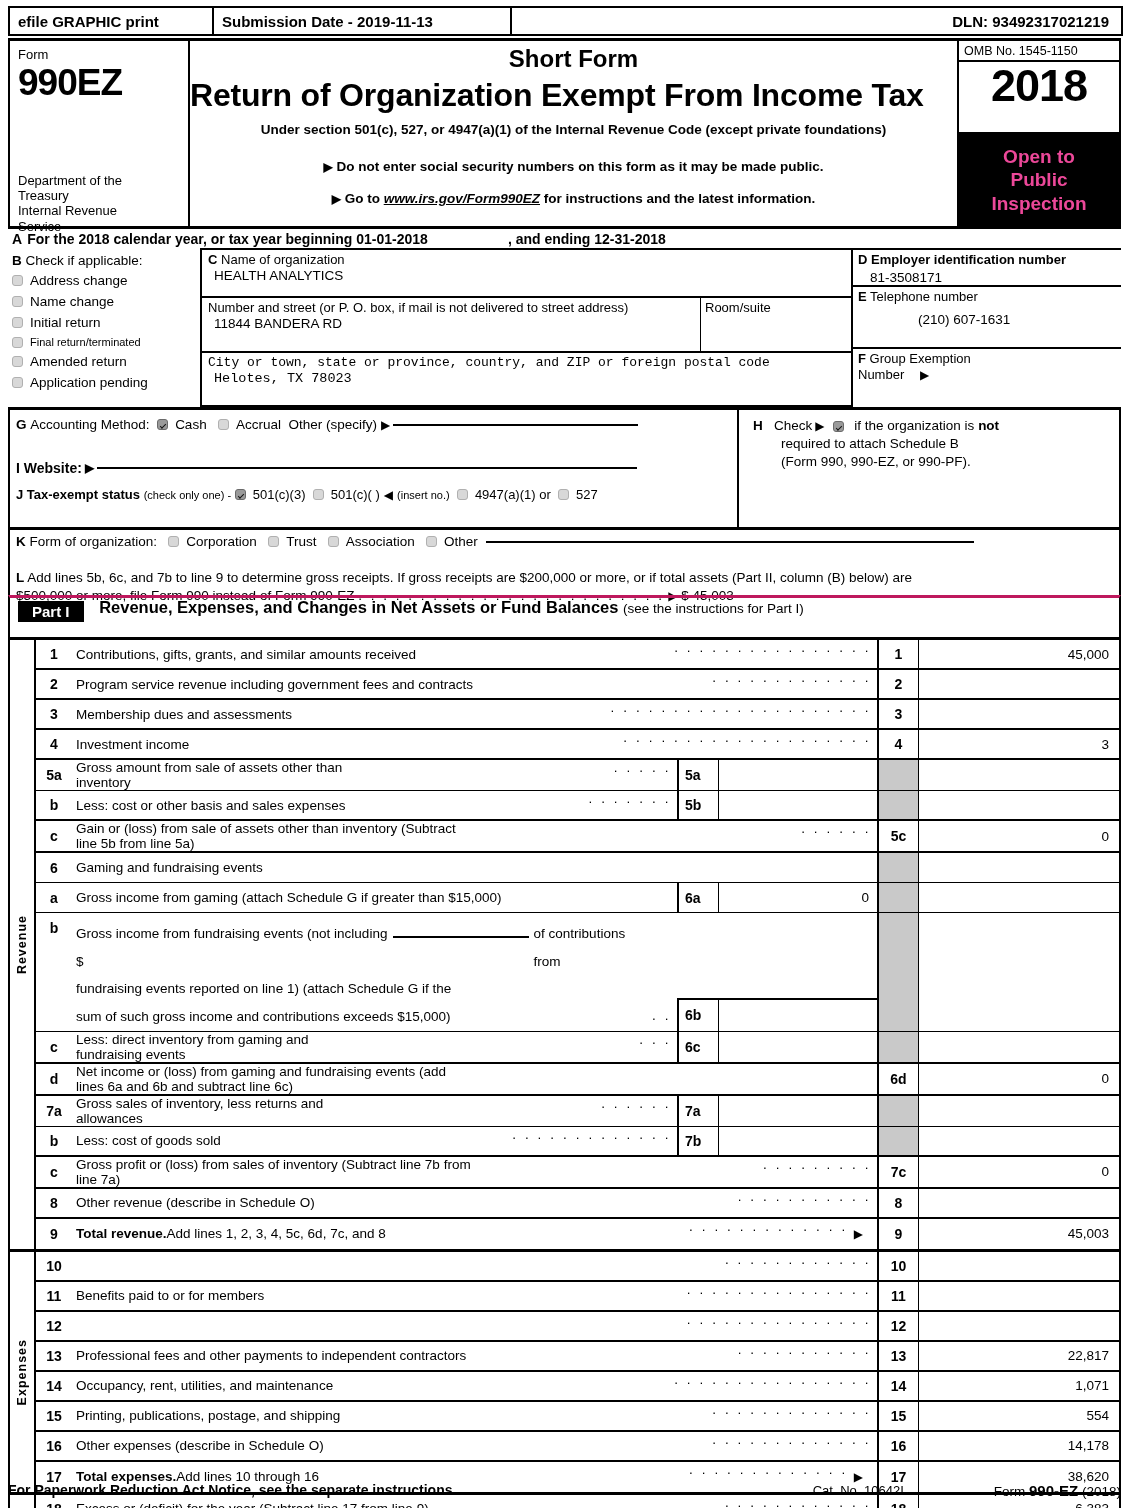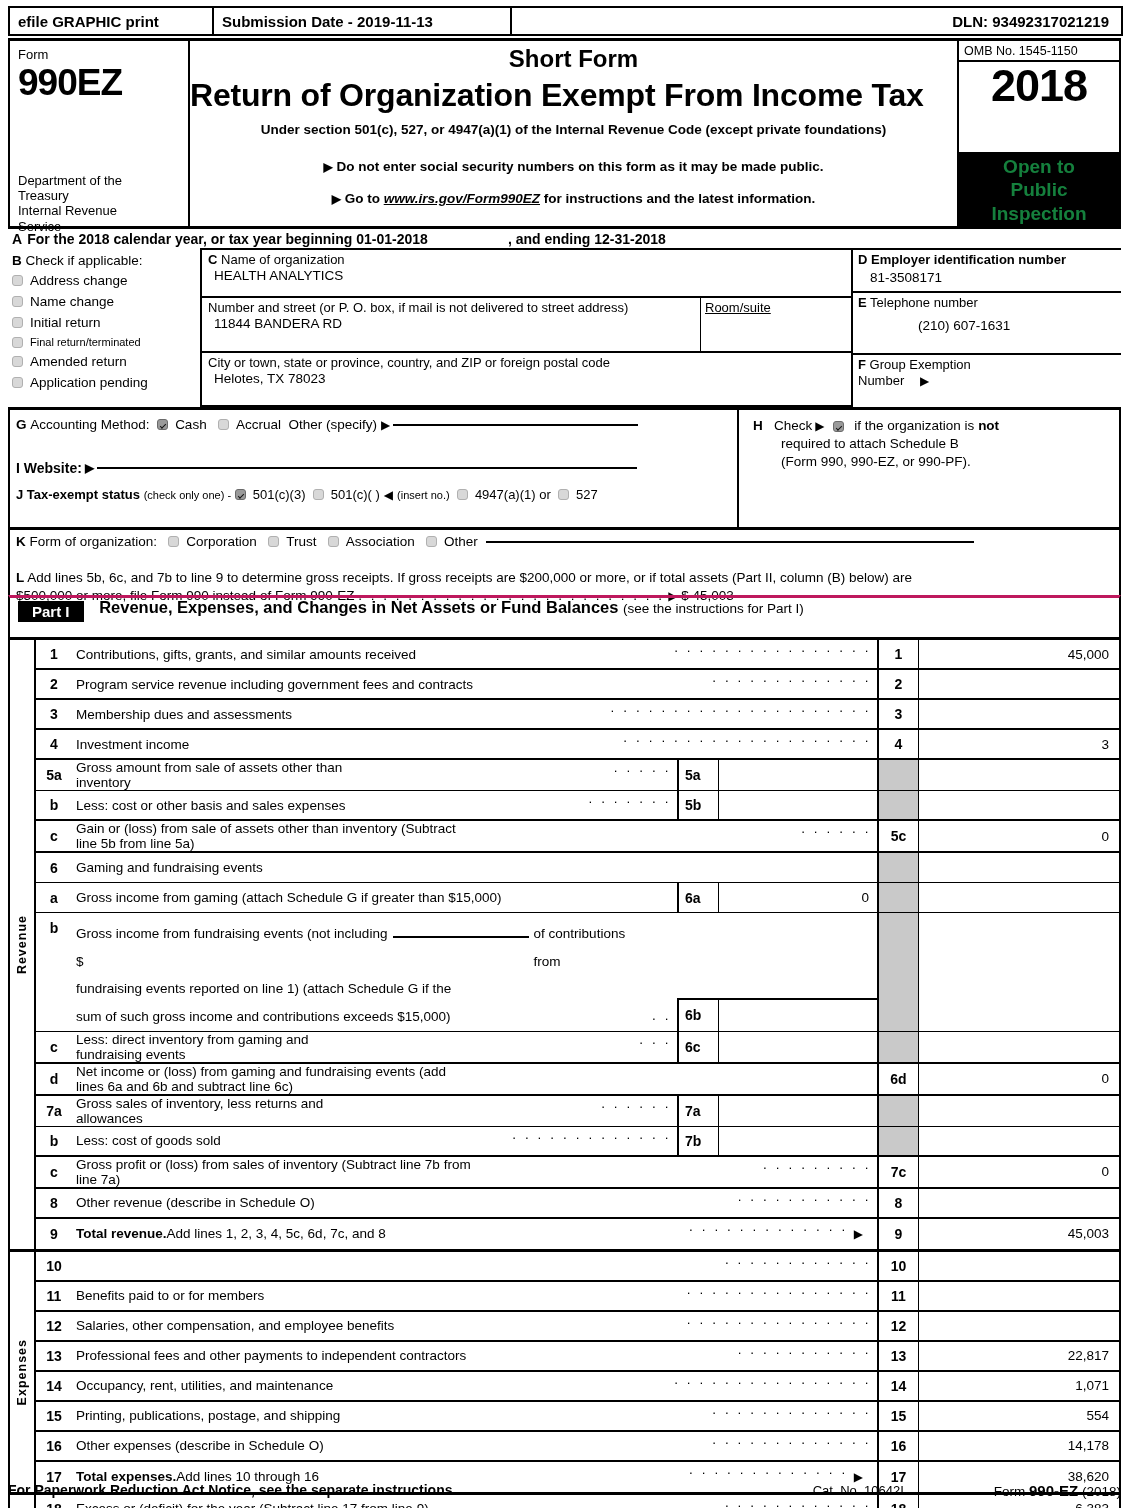--- a/index.html
+++ b/index.html
@@ -48,21 +48,21 @@
   .hdr-mid .t3{ text-align:center; font-size:13.5px; font-weight:bold; margin-top:8px; }
   .hdr-mid .t4{ text-align:center; font-size:13.5px; font-weight:bold; margin-top:22px; }
   .hdr-mid .t5{ text-align:center; font-size:13.5px; font-weight:bold; margin-top:17px; }
   .hdr-mid .lnk{ font-style:italic; text-decoration:underline; }
   .tri{ font-size:12px; }
 
   .hdr-right{ width:162px; border-left:2px solid #000; position:relative; }
   .omb{ font-size:12.5px; padding:3px 0 2px 5px; border-bottom:2px solid #000;}
   .year{ font-size:45px; font-weight:bold; text-align:center; letter-spacing:-1px; line-height:1.05; padding-bottom:2px;}
   .openbox{
-    position:absolute; left:0; right:0; bottom:0; height:76px; background:#000; color:#15803d;
+    position:absolute; left:0; right:0; bottom:0; height:96px; background:#000; color:#ec4899;
     display:flex; flex-direction:column; align-items:center; justify-content:center;
     font-size:19px; font-weight:bold; line-height:1.22;
   }
 
   
   .rowA{
     position:absolute; left:8px; top:226px; width:1113px; height:22px;
     border-top:3px solid #000;
     font-size:14px; font-weight:bold; display:flex; align-items:center; padding-left:4px;
   }
@@ -88,28 +88,28 @@
     content:""; position:absolute; left:2px; top:4px; width:5px; height:2px;
     border-left:1.6px solid #111; border-bottom:1.6px solid #111;
     transform:rotate(-45deg);
   }
   .small{ font-size:11px; }
 
   .blkC{ flex:1; border:2px solid #000; display:flex; flex-direction:column; }
   .cRow1{ height:48px; border-bottom:2px solid #000; padding:2px 0 0 6px; }
   .cRow2{ height:55px; border-bottom:2px solid #000; display:flex; }
   .cRow2 .street{ flex:1; padding:2px 0 0 6px; border-right:1.5px solid #000;}
-  .cRow2 .room{ width:150px; padding:2px 0 12px 4px;text-decoration:underline; }
-  .cRow3{ flex:1; padding:2px 0 0 6px; }
+  .cRow2 .room{ width:150px; padding:2px 0 12px 4px; }
+  .cRow3{ flex:1; padding:2px 0 0 6px;font-family:Liberation Mono, monospace; }
   .lbl{ font-size:13px; }
   .val{ font-size:13.5px; padding-left:6px; margin-top:1px; }
 
   .blkD{ width:268px; border-top:2px solid #000; border-right:0; display:flex; flex-direction:column; }
   .dcell{ padding:2px 0 0 5px; }
-  .d1{ height:43px; border-bottom:2px solid #000; }
+  .d1{ height:37px; border-bottom:2px solid #000; }
   .d2{ height:62px; border-bottom:2px solid #000; }
   .d3{ flex:1; }
   .dcell .lb{ font-size:13px; }
   .dcell .lb b{ font-weight:bold; }
   .dval{ font-size:13.5px; margin-top:3px; }
 
   
   .ghij{
     position:absolute; left:8px; top:407px; width:1113px; height:120px;
     border-top:3px solid #000; border-left:2px solid #000; border-right:2px solid #000;
@@ -613,21 +613,20 @@
       <div class="r">
         <div class="rn">11</div>
         <div class="rtext">Benefits paid to or for members</div>
         <div class="dotfill">. . . . . . . . . . . . . . .</div>
         <div class="mn">11</div>
         <div class="mv"></div>
       </div>
 
       <div class="r">
         <div class="rn">12</div>
-        <div class="rtext">Salaries, other compensation, and employee benefits</div>
         <div class="dotfill">. . . . . . . . . . . . . . .</div>
         <div class="mn">12</div>
         <div class="mv"></div>
       </div>
 
       <div class="r">
         <div class="rn">13</div>
         <div class="rtext">Professional fees and other payments to independent contractors</div>
         <div class="dotfill">. . . . . . . . . . .</div>
         <div class="mn">13</div>

